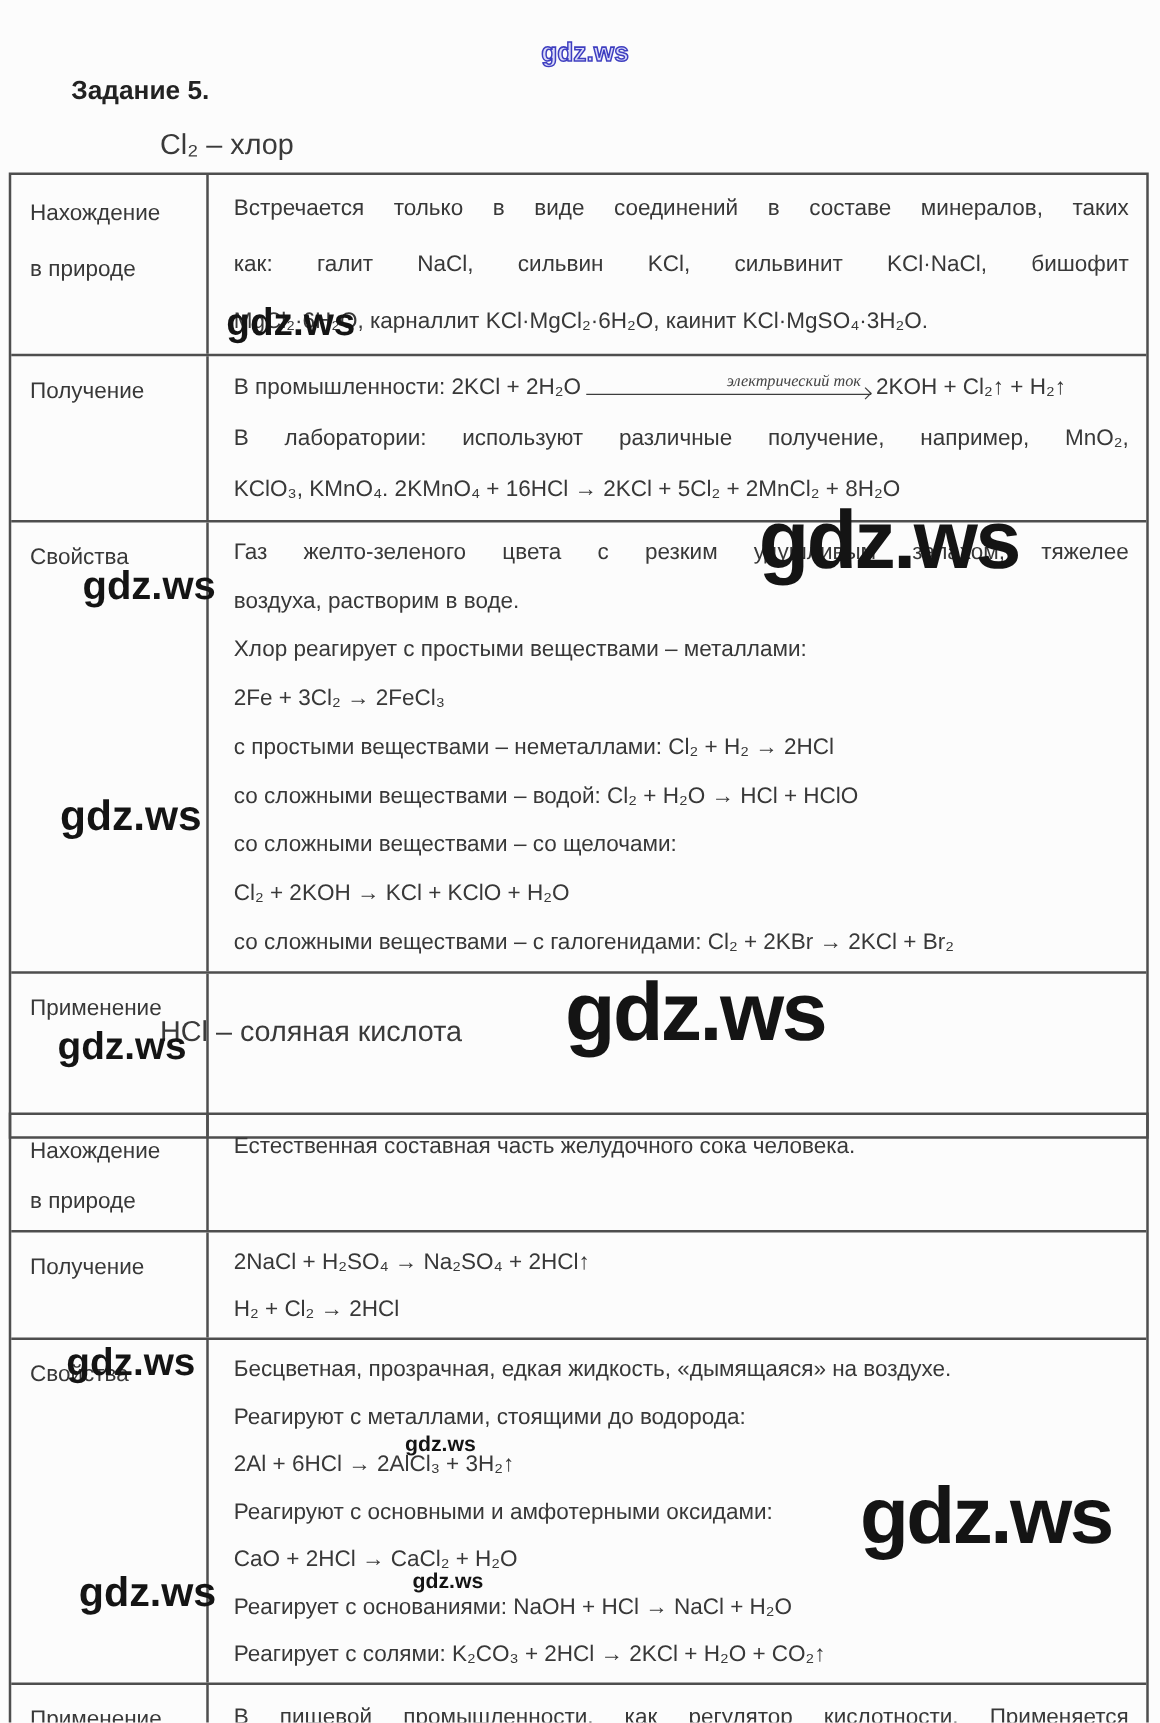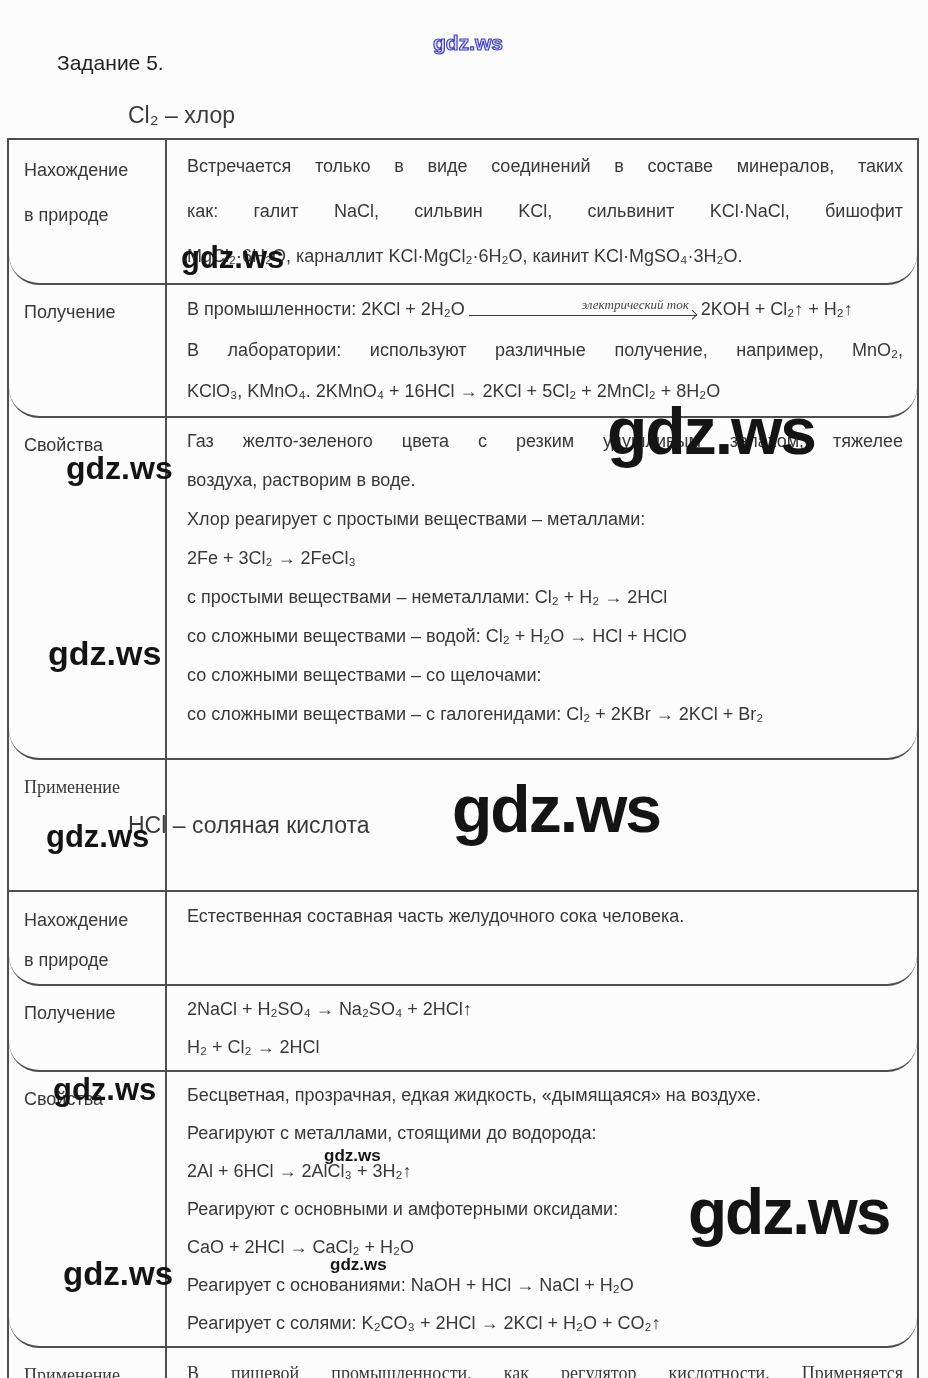--- a/index.html
+++ b/index.html
@@ -8,38 +8,38 @@
     background:#fcfcfc;
     font-family:"Liberation Sans","DejaVu Sans",sans-serif;
     color:#383838;
     position:relative;
     overflow:hidden;
   }
   .page{position:absolute;inset:0;margin-top:28px;}
 
   
   .task-title{
-    position:absolute;left:57px;top:23px;
-    font-size:21px;font-weight:400;color:#222;
+    position:absolute;left:57px;top:33px;
+    font-size:21px;font-weight:700;color:#222;
   }
   .sec-title{position:absolute;font-size:23px;color:#3a3a3a;}
   .sec1{left:128px;top:74px;}
   .sec2{left:128px;top:784px;}
 
   
   .tbl{
     position:absolute;left:7px;width:912px;
     border:2px solid #4e4e4e;
     box-sizing:border-box;
     background:transparent;
   }
   .t1{top:110px;}
   .t2{top:862px;}
-  .row{display:flex;border-bottom:2px solid #4e4e4e;border-radius:30px;}
-  .row:last-child{border-bottom:none;font-family:Liberation Serif, serif;}
+  .row{display:flex;border-bottom:2px solid #4e4e4e;}
+  .row:last-child{border-bottom:none;}
   .cell-label{
     flex:0 0 158px;box-sizing:border-box;
     border-right:2px solid #4e4e4e;
     padding:8px 4px 4px 15px;
     font-size:18px;line-height:45px;
   }
   .cell-content{
     flex:1;box-sizing:border-box;
     padding:4px 14px 4px 20px;
     font-size:18px;
@@ -153,20 +153,21 @@
         <div class="ln" style="line-height:38px;">Свойства</div>
       </div>
       <div class="cell-content lh39">
         <div class="ln just">Газ желто-зеленого цвета с резким удушливым запахом, тяжелее</div>
         <div class="ln">воздуха, растворим в воде.</div>
         <div class="ln">Хлор реагирует с простыми веществами – металлами:</div>
         <div class="ln">2Fe + 3Cl₂ → 2FeCl₃</div>
         <div class="ln">с простыми веществами – неметаллами: Cl₂ + H₂ → 2HCl</div>
         <div class="ln">со сложными веществами – водой: Cl₂ + H₂O → HCl + HClO</div>
         <div class="ln">со сложными веществами – со щелочами:</div>
+        <div class="ln">Cl₂ + 2KOH → KCl + KClO + H₂O</div>
         <div class="ln">со сложными веществами – с галогенидами: Cl₂ + 2KBr → 2KCl + Br₂</div>
       </div>
     </div>
 
     <div class="row" style="min-height:130px;">
       <div class="cell-label">
         <div class="ln" style="line-height:38px;">Применение</div>
       </div>
     </div>
   </div>

